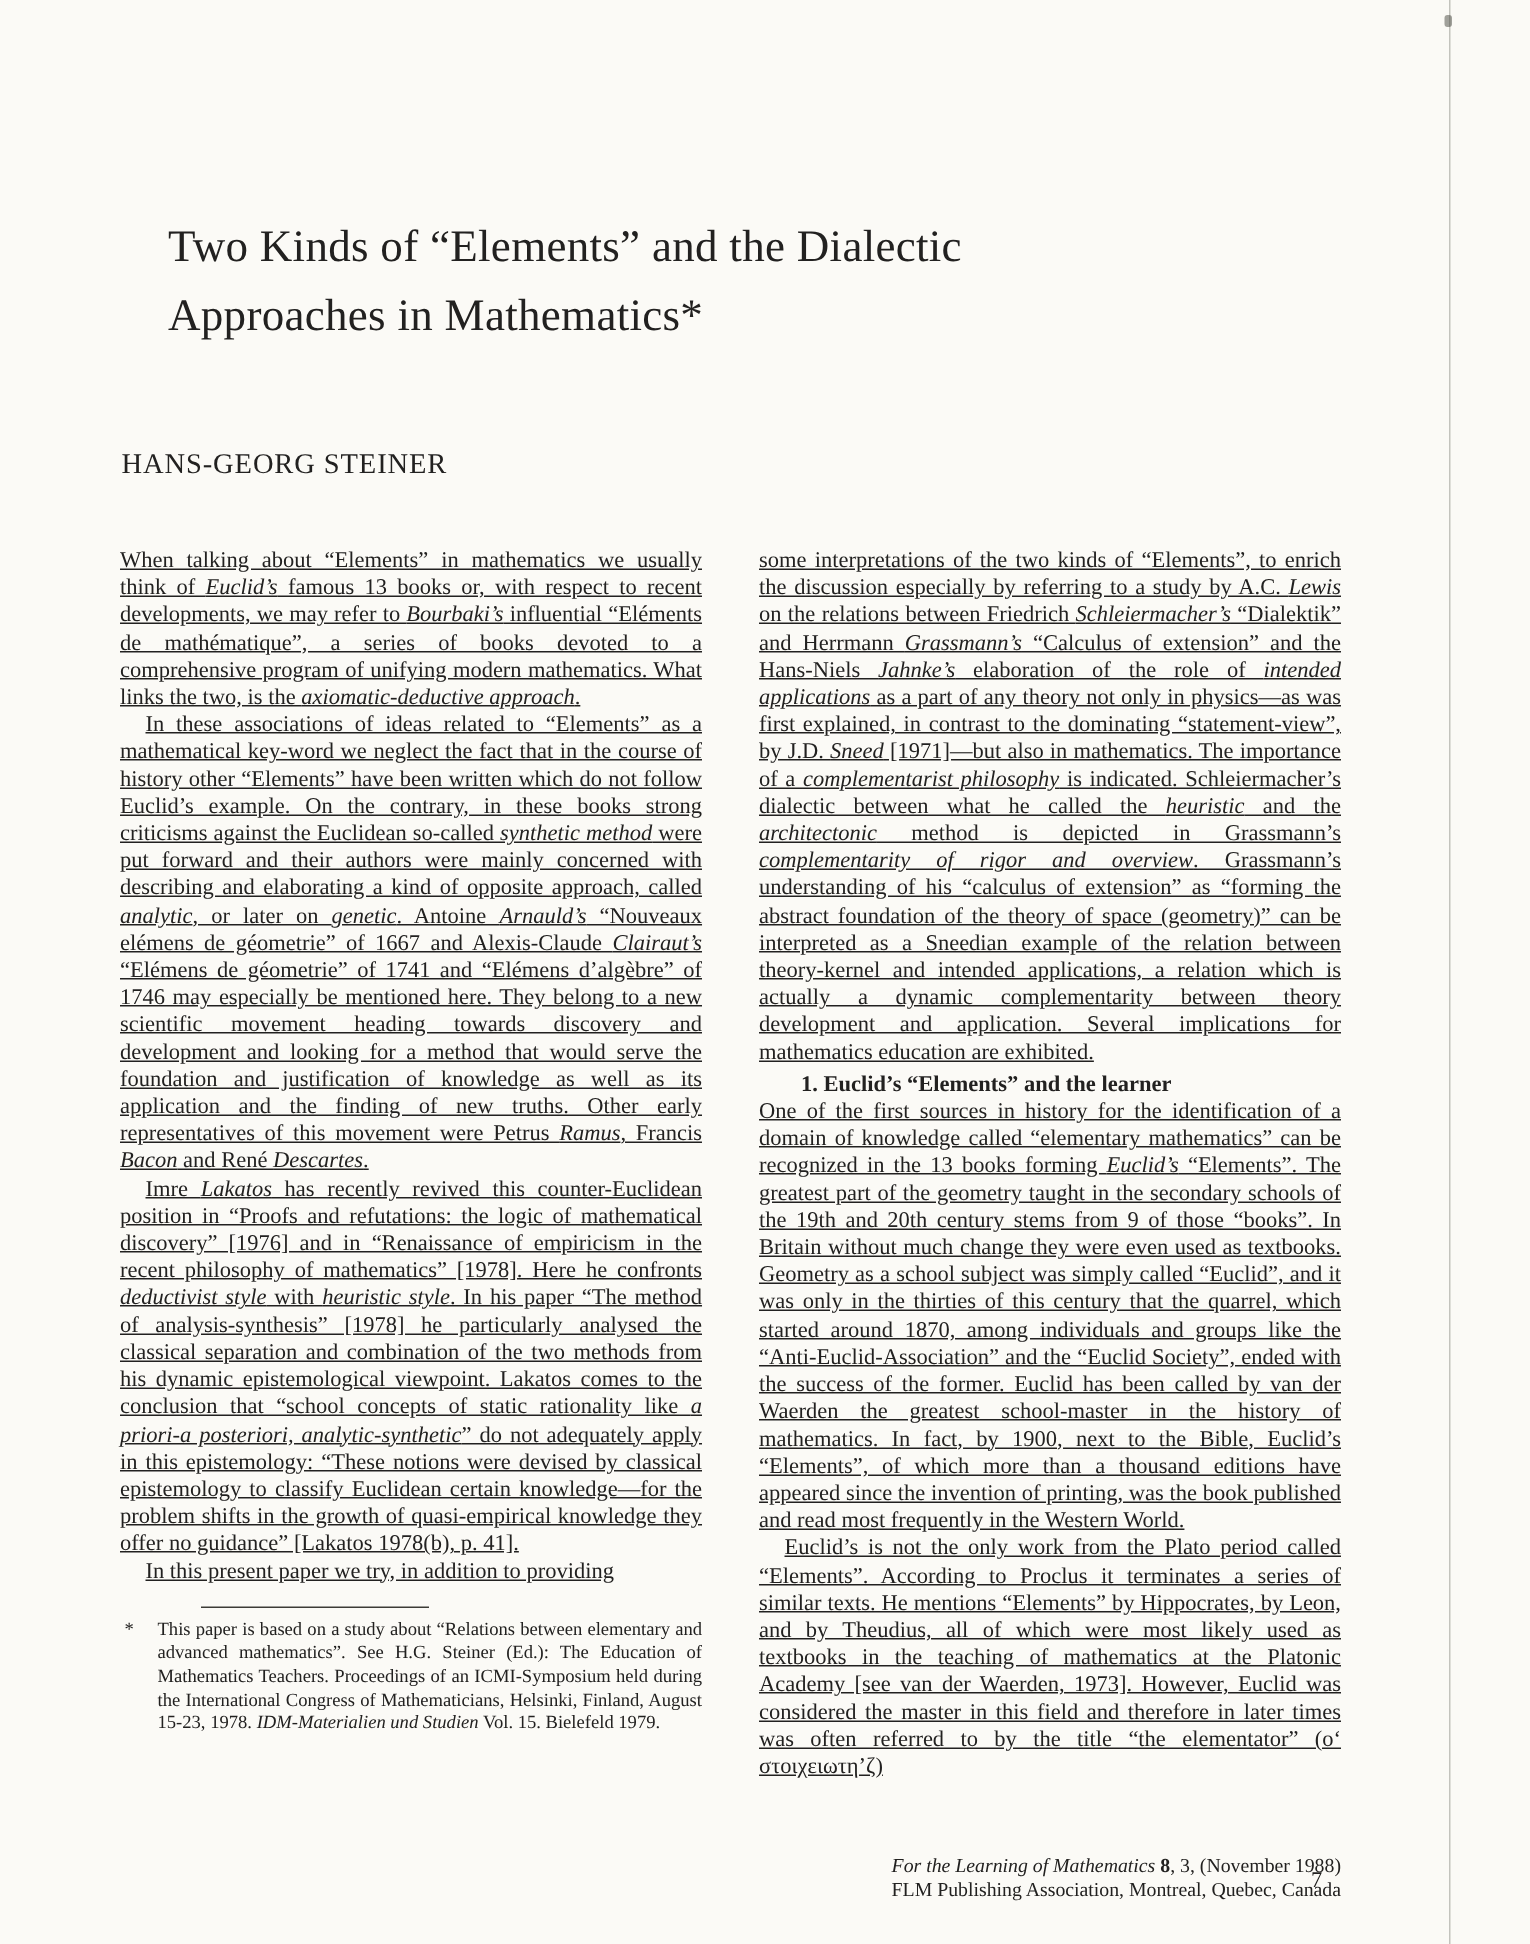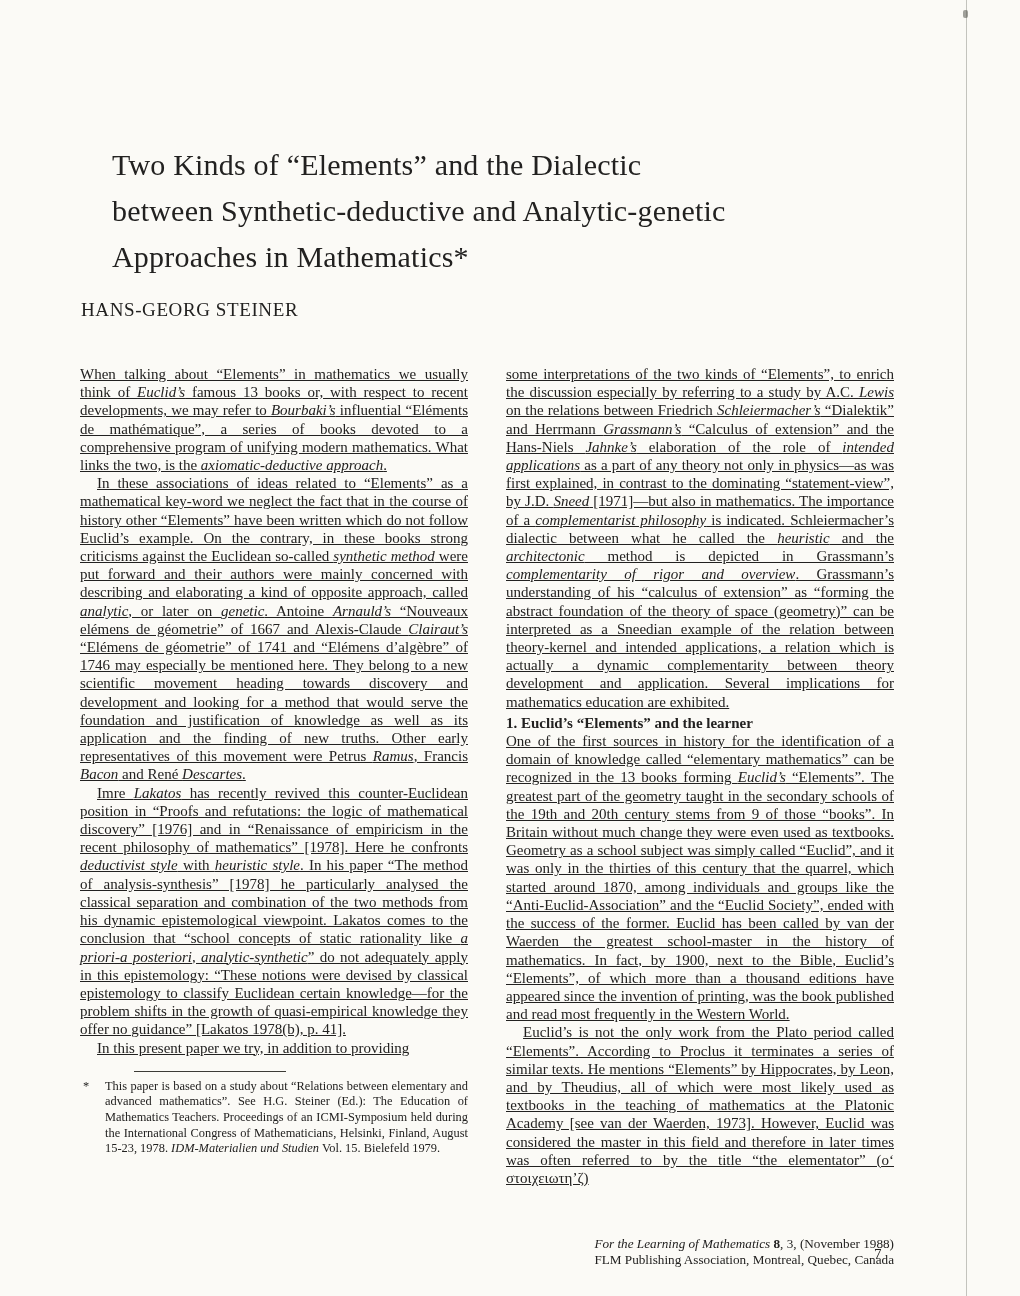--- a/index.html
+++ b/index.html
@@ -30,21 +30,21 @@
   .columns {
     position:absolute; left:80px; top:365px; width:814px;
     display:flex; gap:38px;
   }
   .col { width:388px; }
   .para {
     font-size:15px; line-height:18.2px; text-align:justify;text-decoration:underline;
   }
   .para.indent { text-indent:17px; }
   .section-heading {
-    font-size:15px; line-height:18.2px; font-weight:700; margin-top:3px;
+    font-size:15px; line-height:18.2px; font-weight:700; margin-top:3px;margin-left:28px;
   }
   .footnote-rule {
     width:152px; height:0; border-top:1.5px solid #3c3b36;
     margin:14px 0 7px 54px;
   }
   .footnote {
     position:relative; padding-left:25px;
     font-size:12.4px; line-height:15.6px; text-align:justify;
   }
   .fn-marker { position:absolute; left:3px; top:0; }
@@ -57,21 +57,20 @@
   }
 </style>
 </head>
 <body>
 
 <div class="scan-edge-line"></div>
 <div class="scan-dot"></div>
 
 <h1 class="title">
   <div>Two Kinds of “Elements” and the Dialectic</div>
-  <div>between Synthetic-deductive and Analytic-genetic</div>
   <div>Approaches in Mathematics*</div>
 </h1>
 
 <div class="author">HANS-GEORG STEINER</div>
 
 <div class="columns">
 
   <div class="col">
     <p class="para">When talking about “Elements” in mathematics we usually think of <i>Euclid’s</i> famous 13 books or, with respect to recent developments, we may refer to <i>Bourbaki’s</i> influential “Eléments de mathématique”, a series of books devoted to a comprehensive program of unifying modern mathematics. What links the two, is the <i>axiomatic-deductive approach</i>.</p>
     <p class="para indent">In these associations of ideas related to “Elements” as a mathematical key-word we neglect the fact that in the course of history other “Elements” have been written which do not follow Euclid’s example. On the contrary, in these books strong criticisms against the Euclidean so-called <i>synthetic method</i> were put forward and their authors were mainly concerned with describing and elaborating a kind of opposite approach, called <i>analytic</i>, or later on <i>genetic</i>. Antoine <i>Arnauld’s</i> “Nouveaux elémens de géometrie” of 1667 and Alexis-Claude <i>Clairaut’s</i> “Elémens de géometrie” of 1741 and “Elémens d’algèbre” of 1746 may especially be mentioned here. They belong to a new scientific movement heading towards discovery and development and looking for a method that would serve the foundation and justification of knowledge as well as its application and the finding of new truths. Other early representatives of this movement were Petrus <i>Ramus</i>, Francis <i>Bacon</i> and René <i>Descartes</i>.</p>

